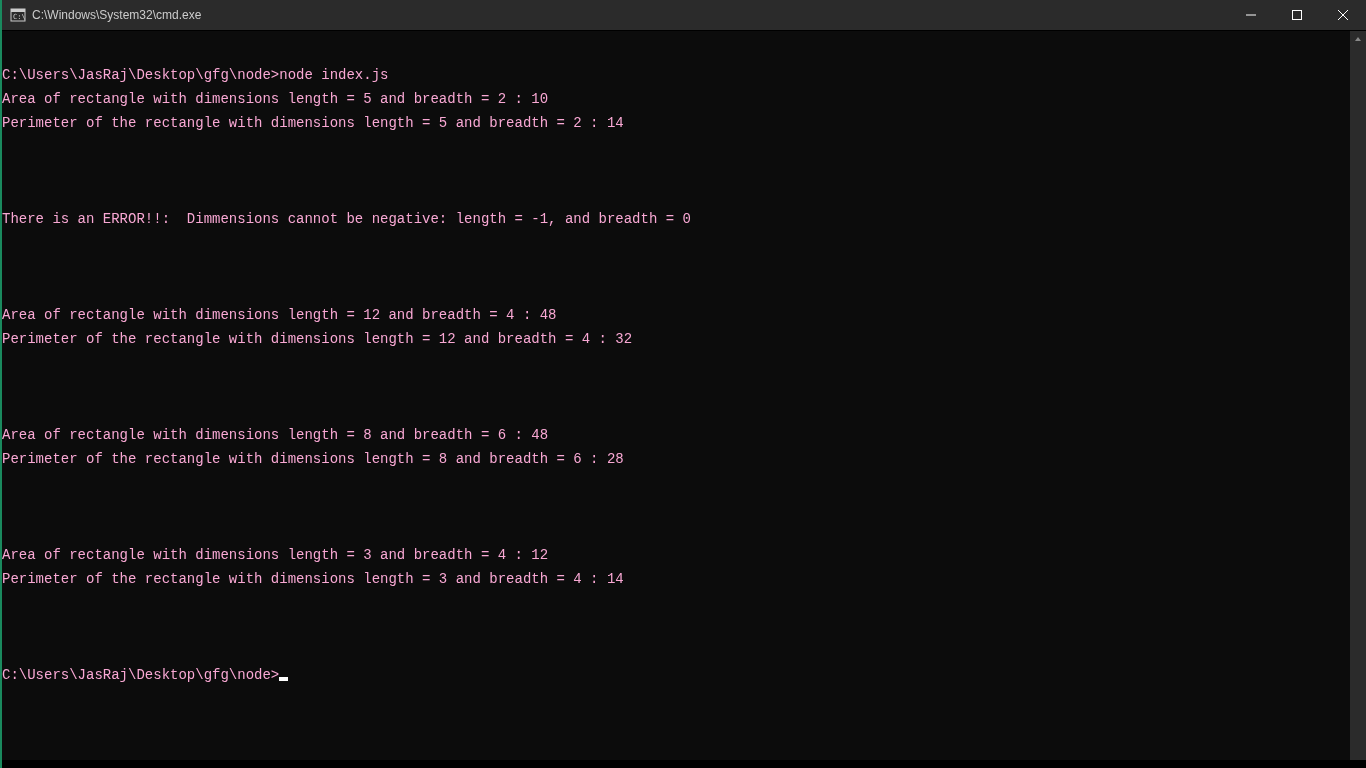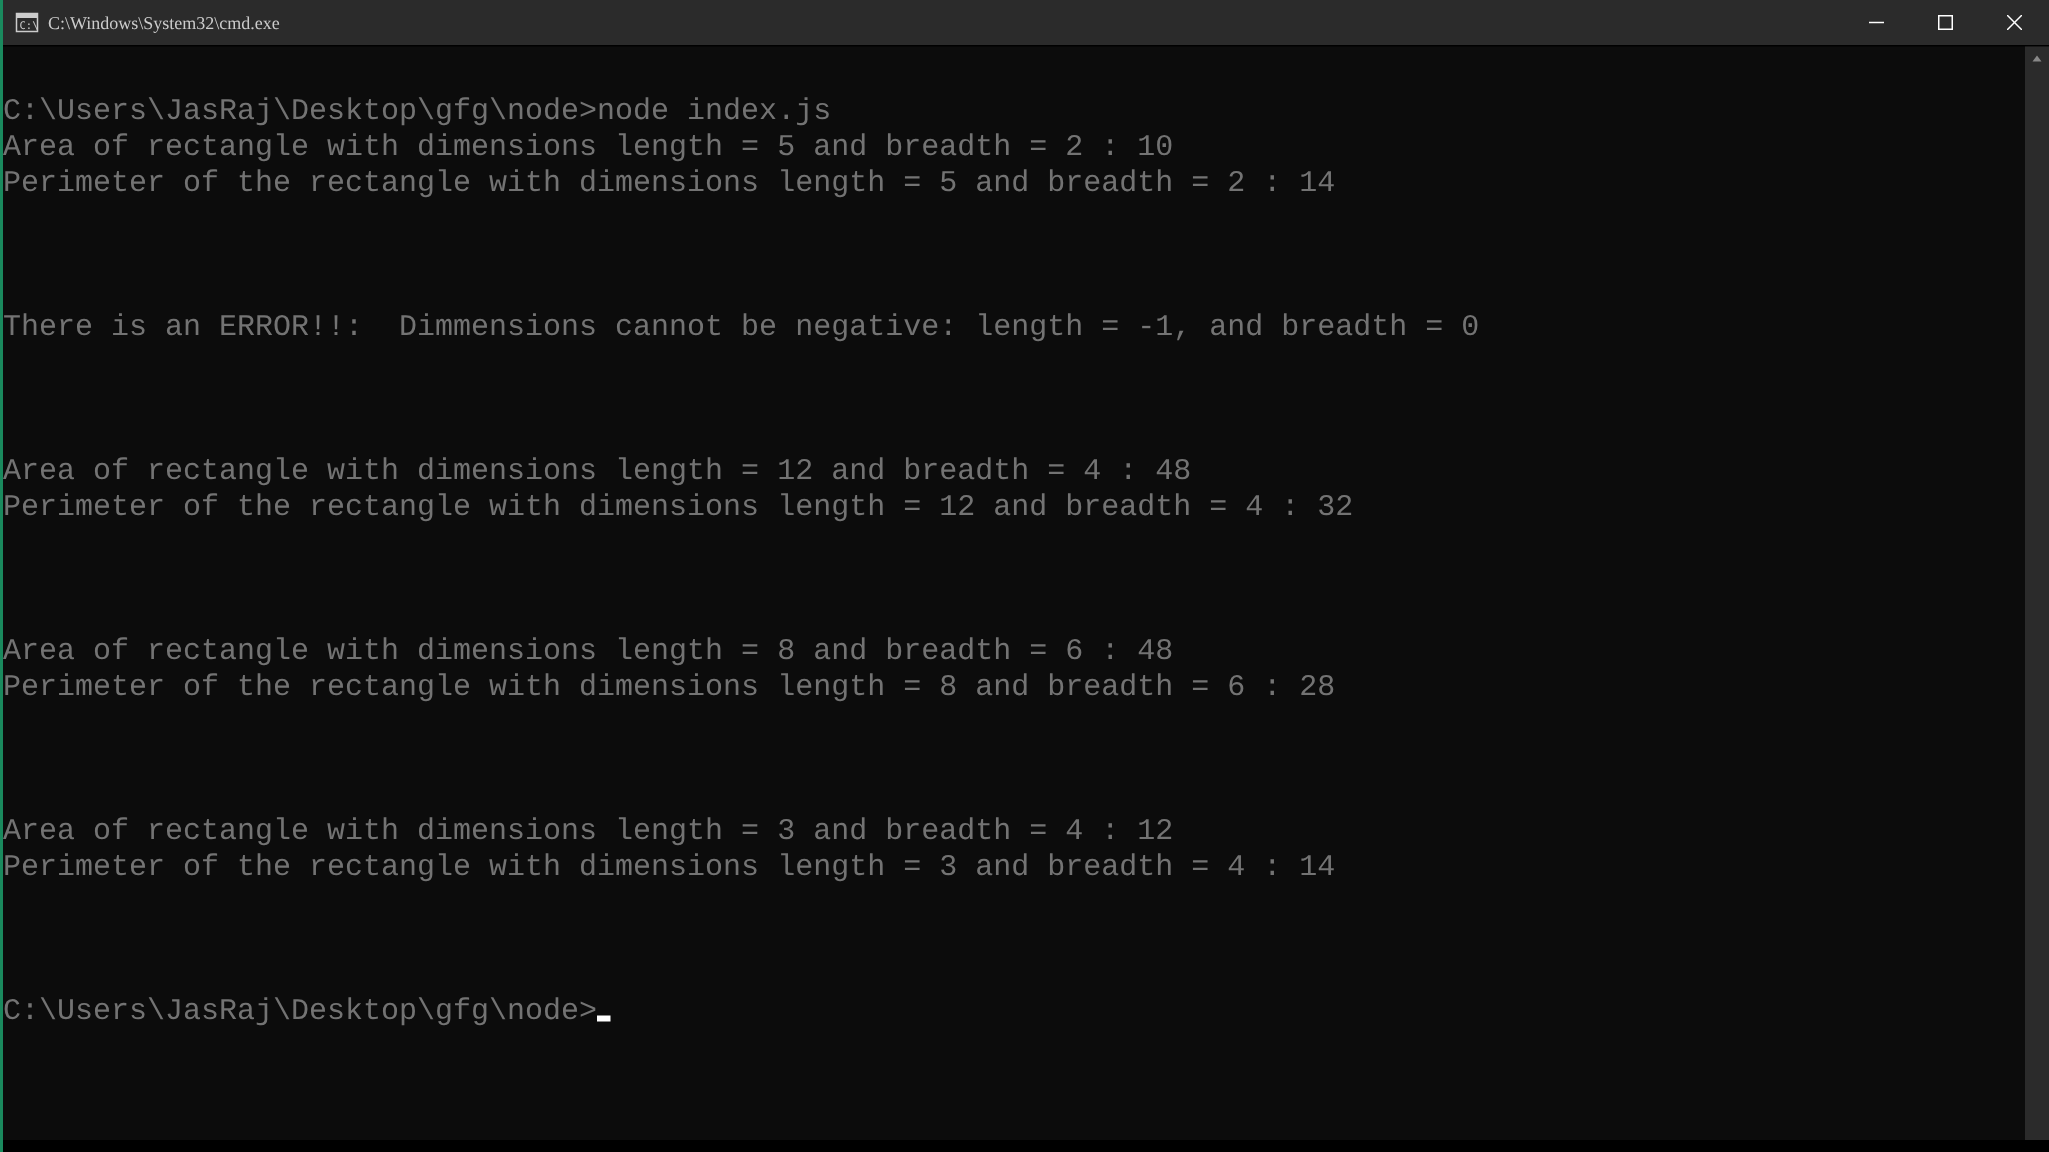--- a/index.html
+++ b/index.html
@@ -40,21 +40,20 @@
       display: inline-flex;
       align-items: center;
       justify-content: center;
     }
     .titlebar-icon svg {
       width: 16px;
       height: 16px;
     }
     .titlebar-title {
       flex: 1;
-      font-family: Liberation Serif, serif;
     }
     .window-controls {
       display: flex;
       height: 100%;
     }
     .win-btn {
       width: 46px;
       height: 100%;
       display: flex;
       align-items: center;
@@ -72,22 +71,22 @@
     .content-wrapper {
       flex: 1;
       display: flex;
       background: #0c0c0c;
       border-top: 1px solid #000;
       position: relative;
     }
     .terminal {
       flex: 1;
       padding: 8px 0 8px 0px;
-      color: #737373;
-      font-size: 20px;
+      color: #f9a8d4;
+      font-size: 14px;
       line-height: 24px;
       white-space: pre;
       font-family: Consolas, 'Courier New', monospace;
       overflow: hidden;
     }
     .terminal-line {
       display: block;
       min-height: 24px;
     }
     .scrollbar-track {

